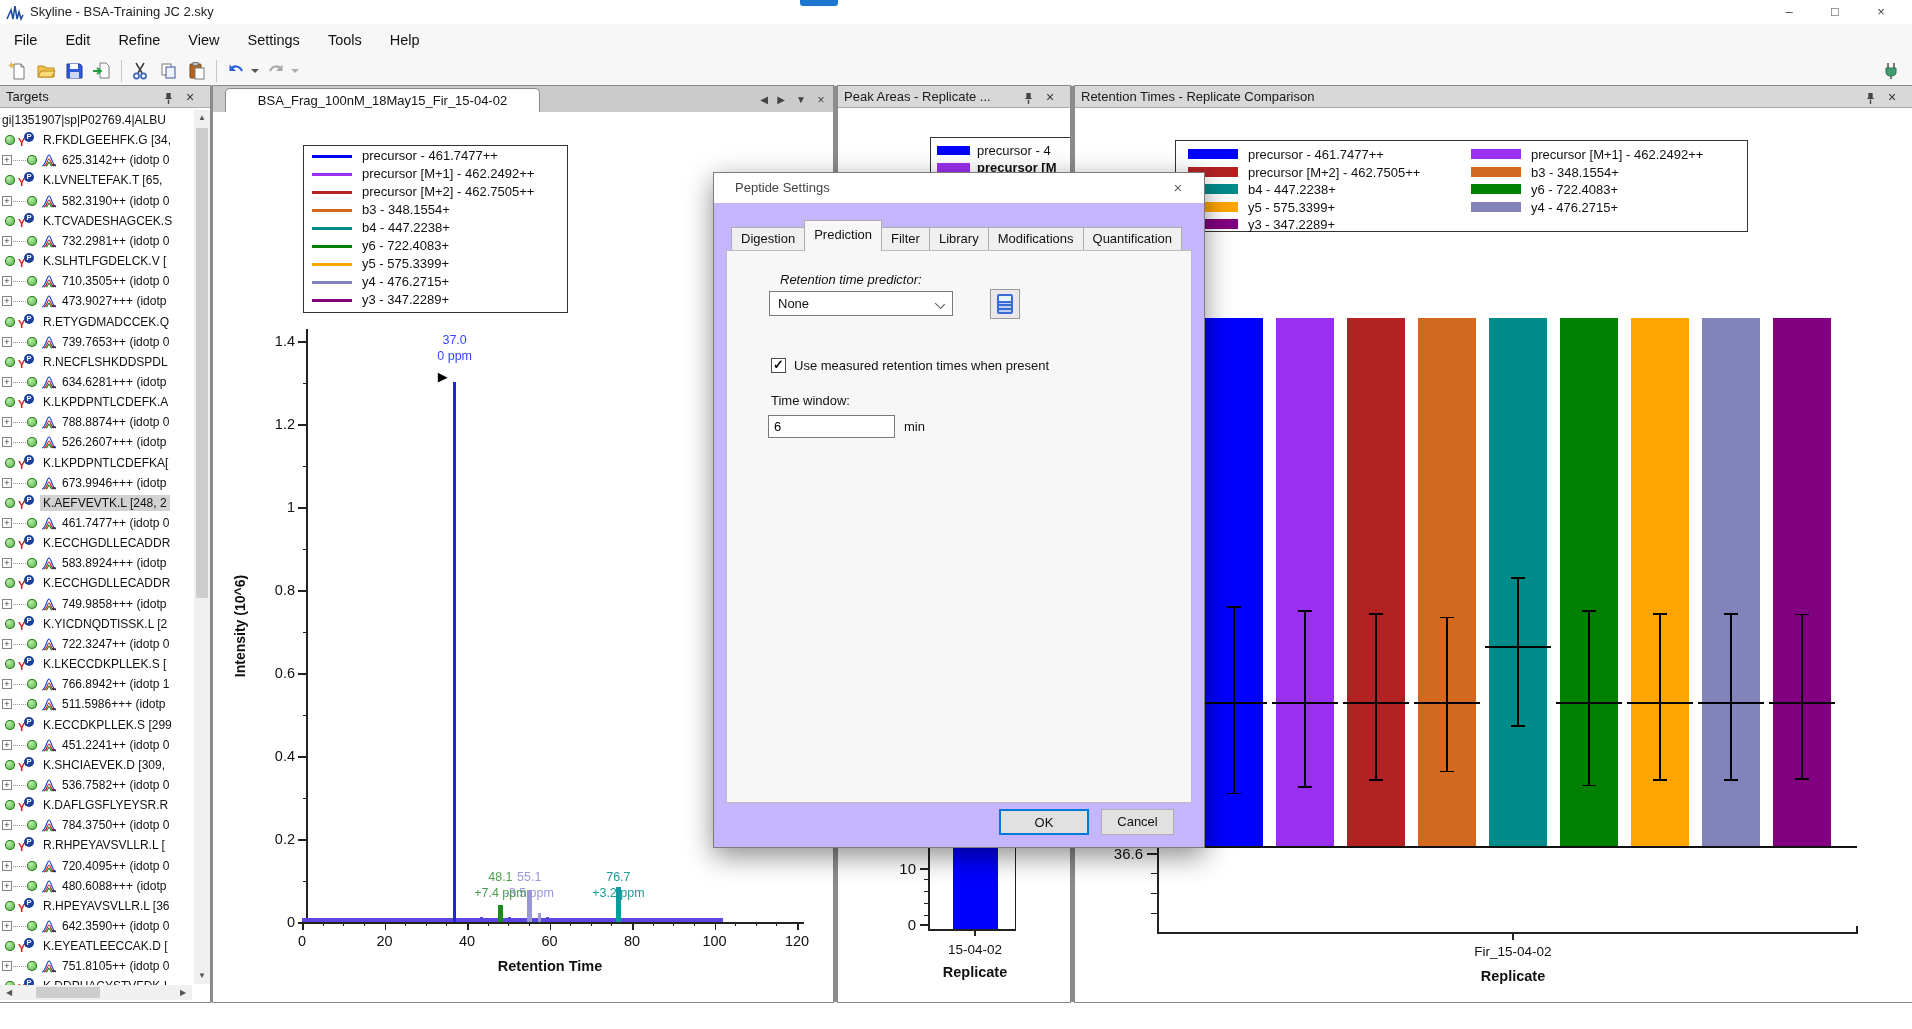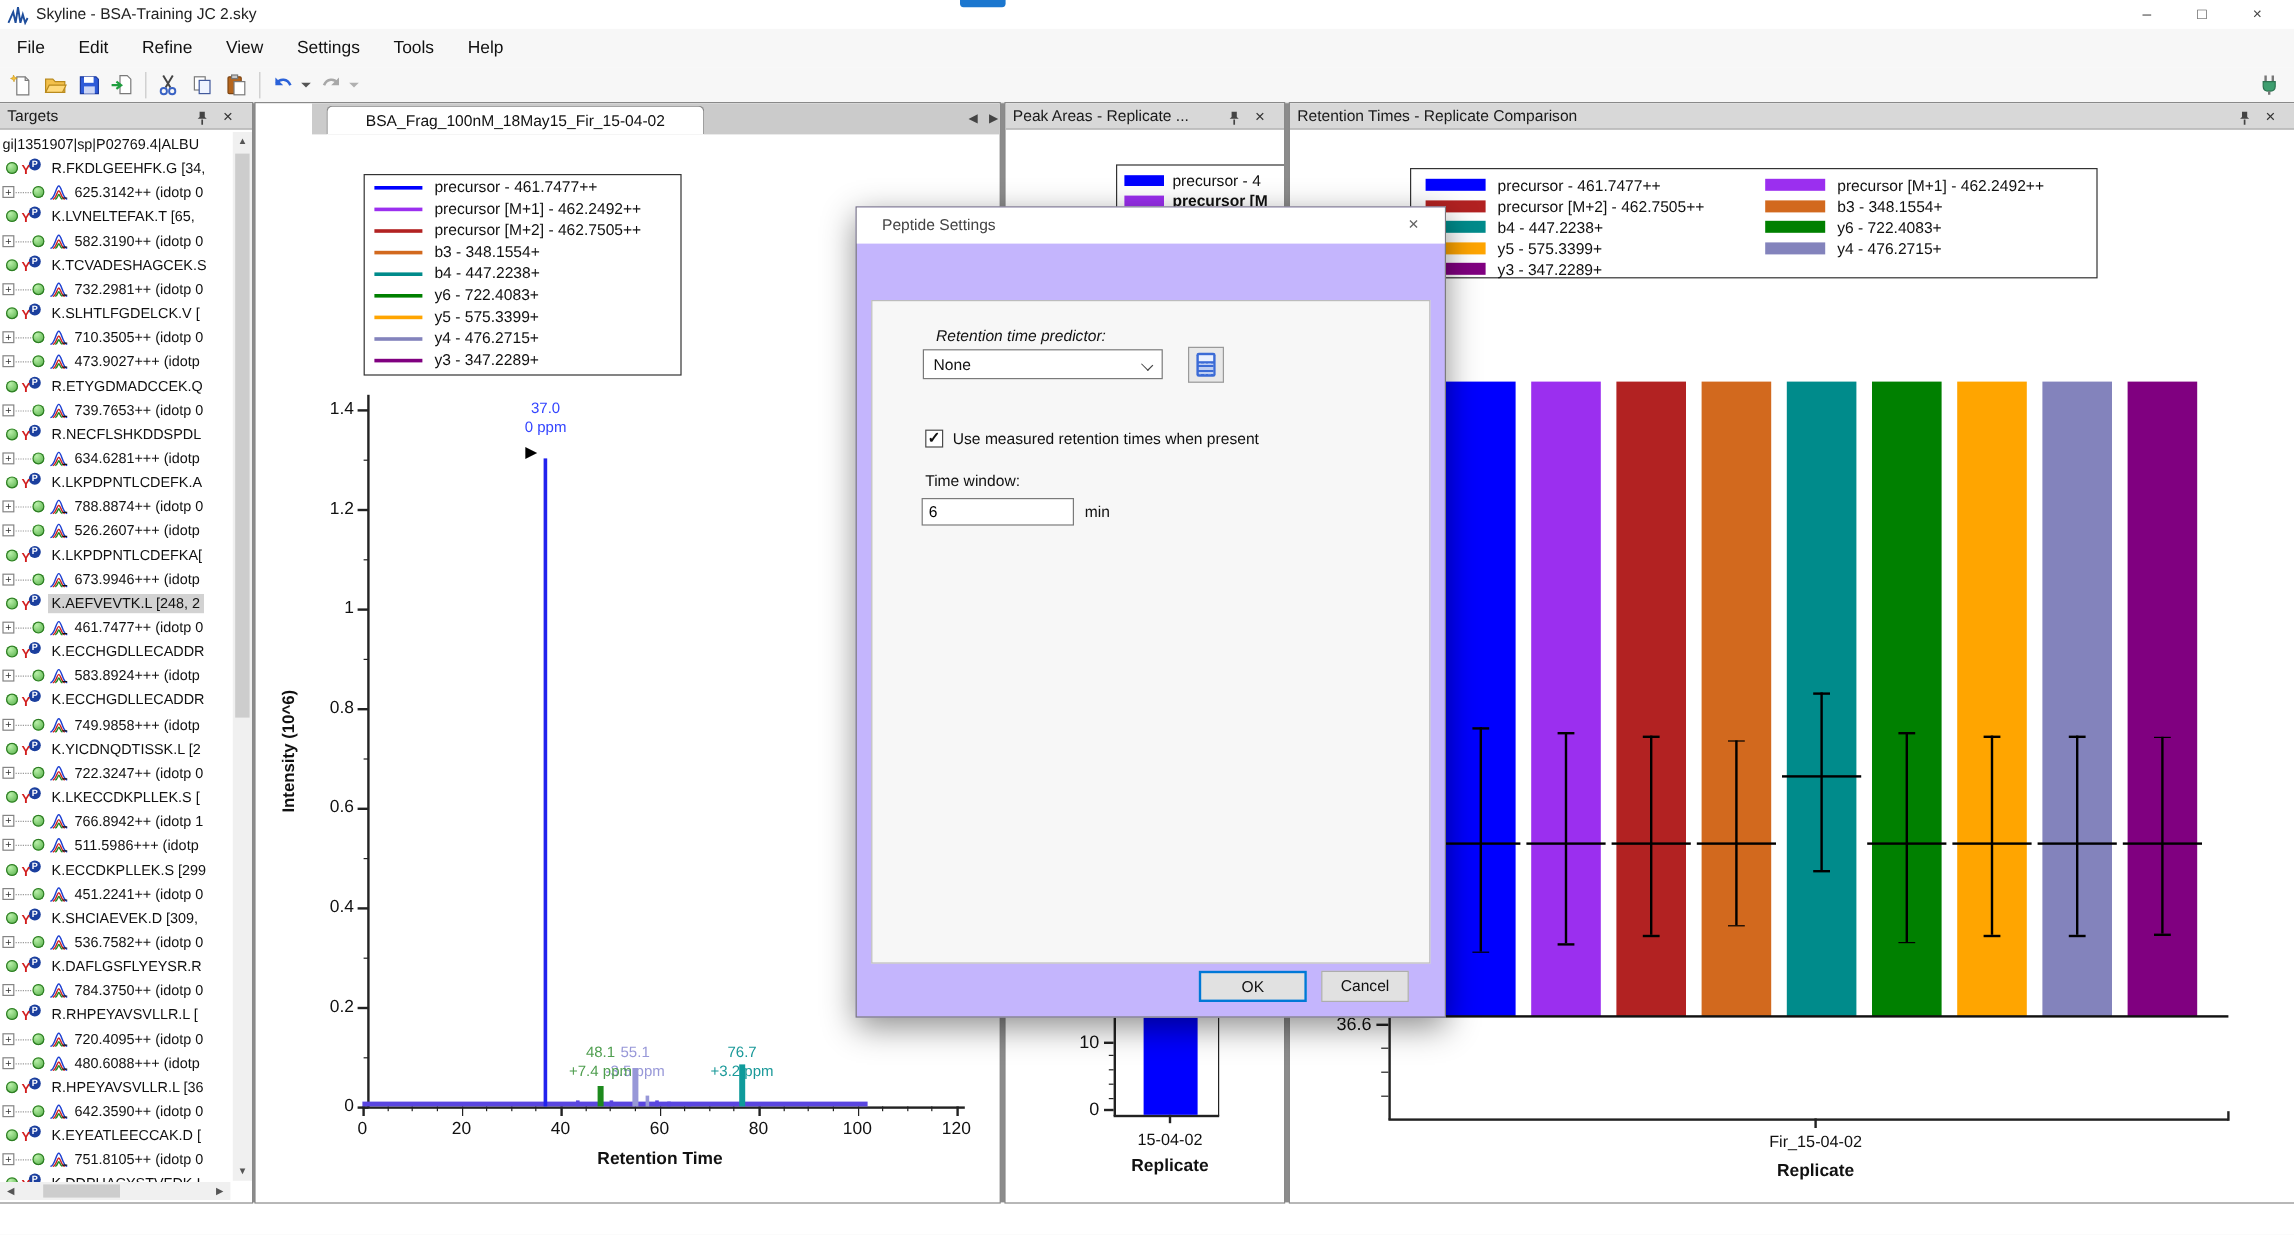--- a/index.html
+++ b/index.html
@@ -35,42 +35,42 @@
   #pa      { left:838px; width:232px; }
   #rt      { left:1075px; width:837px; }
 
   .panel-head { position:absolute; left:0; top:0; right:0; height:22px; background:#d8d8d8;
                 border-bottom:1px solid #ababab; font-size:13px; line-height:22px; padding-left:6px; color:#1a1a1a; }
   .ph-pin { position:absolute; right:34px; top:4px; width:14px; height:14px; }
   .ph-close { position:absolute; right:12px; top:0px; width:16px; height:22px; text-align:center;
               font-size:14px; color:#333; line-height:22px; }
 
   
-  #chrom-tabstrip { position:absolute; left:0; top:0; width:620px; height:26px; background:#cbcbcb;margin-left:47px; }
+  #chrom-tabstrip { position:absolute; left:0; top:0; width:620px; height:26px; background:#cbcbcb; }
   #doc-tab { position:absolute; left:12px; top:2px; width:315px; height:24px; background:#ffffff;
              border:1px solid #8a8a8a; border-bottom:none; border-radius:5px 5px 0 0;
              font-size:13px; text-align:center; line-height:23px; }
   .navbtn { position:absolute; top:6px; width:16px; height:16px; font-size:10px; color:#444;
             text-align:center; line-height:16px; }
 
   
   #dialog { position:absolute; left:713px; top:172px; width:492px; height:676px; background:#c4b5fd;
             border:1px solid #7c7c7c; box-shadow:0 8px 26px rgba(0,0,0,.45); z-index:50; }
   #dlg-titlebar { position:absolute; left:0; top:0; right:0; height:30px; background:#ffffff; }
   #dlg-title { position:absolute; left:21px; top:7px; font-size:13px; color:#444; }
   #dlg-close { position:absolute; left:450px; top:5px; width:28px; height:20px; text-align:center;
                color:#666; font-size:15px; line-height:20px; }
   #dlg-tabs { position:absolute; left:17px; top:47px; height:31px; display:flex; align-items:flex-end; }
   .dtab { border:1px solid #acacac; border-bottom:none; background:#f0f0f0; padding:0 9px; height:23px;
           line-height:22px; font-size:13px; margin-bottom:1px; margin-right:-1px; color:#111; }
   .dtab.active { background:#f7f7f7; height:31px; line-height:28px; margin-bottom:0; position:relative; z-index:3; }
   #dlg-page { position:absolute; left:12px; top:77px; width:466px; height:553px; background:#f7f7f7;
               border:1px solid #bcbcbc; }
   .dlg-label { position:absolute; font-size:13px; color:#111; z-index:2; }
-  #rtp-combo { position:absolute; left:55px; top:118px; width:200px; height:25px; background:#fff;
+  #rtp-combo { position:absolute; left:55px; top:118px; width:184px; height:25px; background:#fff;
                border:1px solid #7a7a7a; z-index:2; font-size:13px; }
   #rtp-combo .val { position:absolute; left:8px; top:4px; }
   #combo-chevron { position:absolute; right:8px; top:8px; width:8px; height:8px;
                    border-right:1.6px solid #444; border-bottom:1.6px solid #444; transform:rotate(45deg) scale(1,.8); }
   #calc-btn { position:absolute; left:276px; top:116px; width:30px; height:30px; background:#e8e8e8;
               border:1px solid #9a9a9a; z-index:2; }
   #calc-icon { position:absolute; left:6px; top:4px; width:16px; height:20px; background:#3b6bd6; border-radius:2px; }
   #calc-icon::before { content:""; position:absolute; left:2px; top:2px; width:12px; height:5px; background:#eaf1ff; }
   #calc-icon::after { content:""; position:absolute; left:2px; top:9px; width:12px; height:9px;
     background:repeating-linear-gradient(0deg,#cdd9f6 0 2px,#3b6bd6 2px 4px),repeating-linear-gradient(90deg,#cdd9f6 0 2px,#3b6bd6 2px 4px); opacity:.9; }
@@ -896,20 +896,28 @@
           <div style="position: absolute; left: 368px; top: 882px; width: 140px; text-align: center; font-weight: bold; font-size: 14.5px;">Replicate</div>
         </div>
     </div>
   </div>
 
   <div id="dialog">
     <div id="dlg-titlebar">
       <span id="dlg-title">Peptide Settings</span>
       <div id="dlg-close">×</div>
     </div>
+    <div id="dlg-tabs">
+        <div class="dtab">Digestion</div>
+        <div class="dtab active">Prediction</div>
+        <div class="dtab">Filter</div>
+        <div class="dtab">Library</div>
+        <div class="dtab">Modifications</div>
+        <div class="dtab">Quantification</div>
+      </div>
     <div id="dlg-page"></div>
     <div class="dlg-label" id="rtp-label" style="left:66px;top:99px;font-style:italic;">Retention time predictor:</div>
     <div id="rtp-combo">
       <span class="val">None</span>
       <span id="combo-chevron"></span>
     </div>
     <div id="calc-btn">
       <span id="calc-icon"></span>
     </div>
     <div id="cb">

